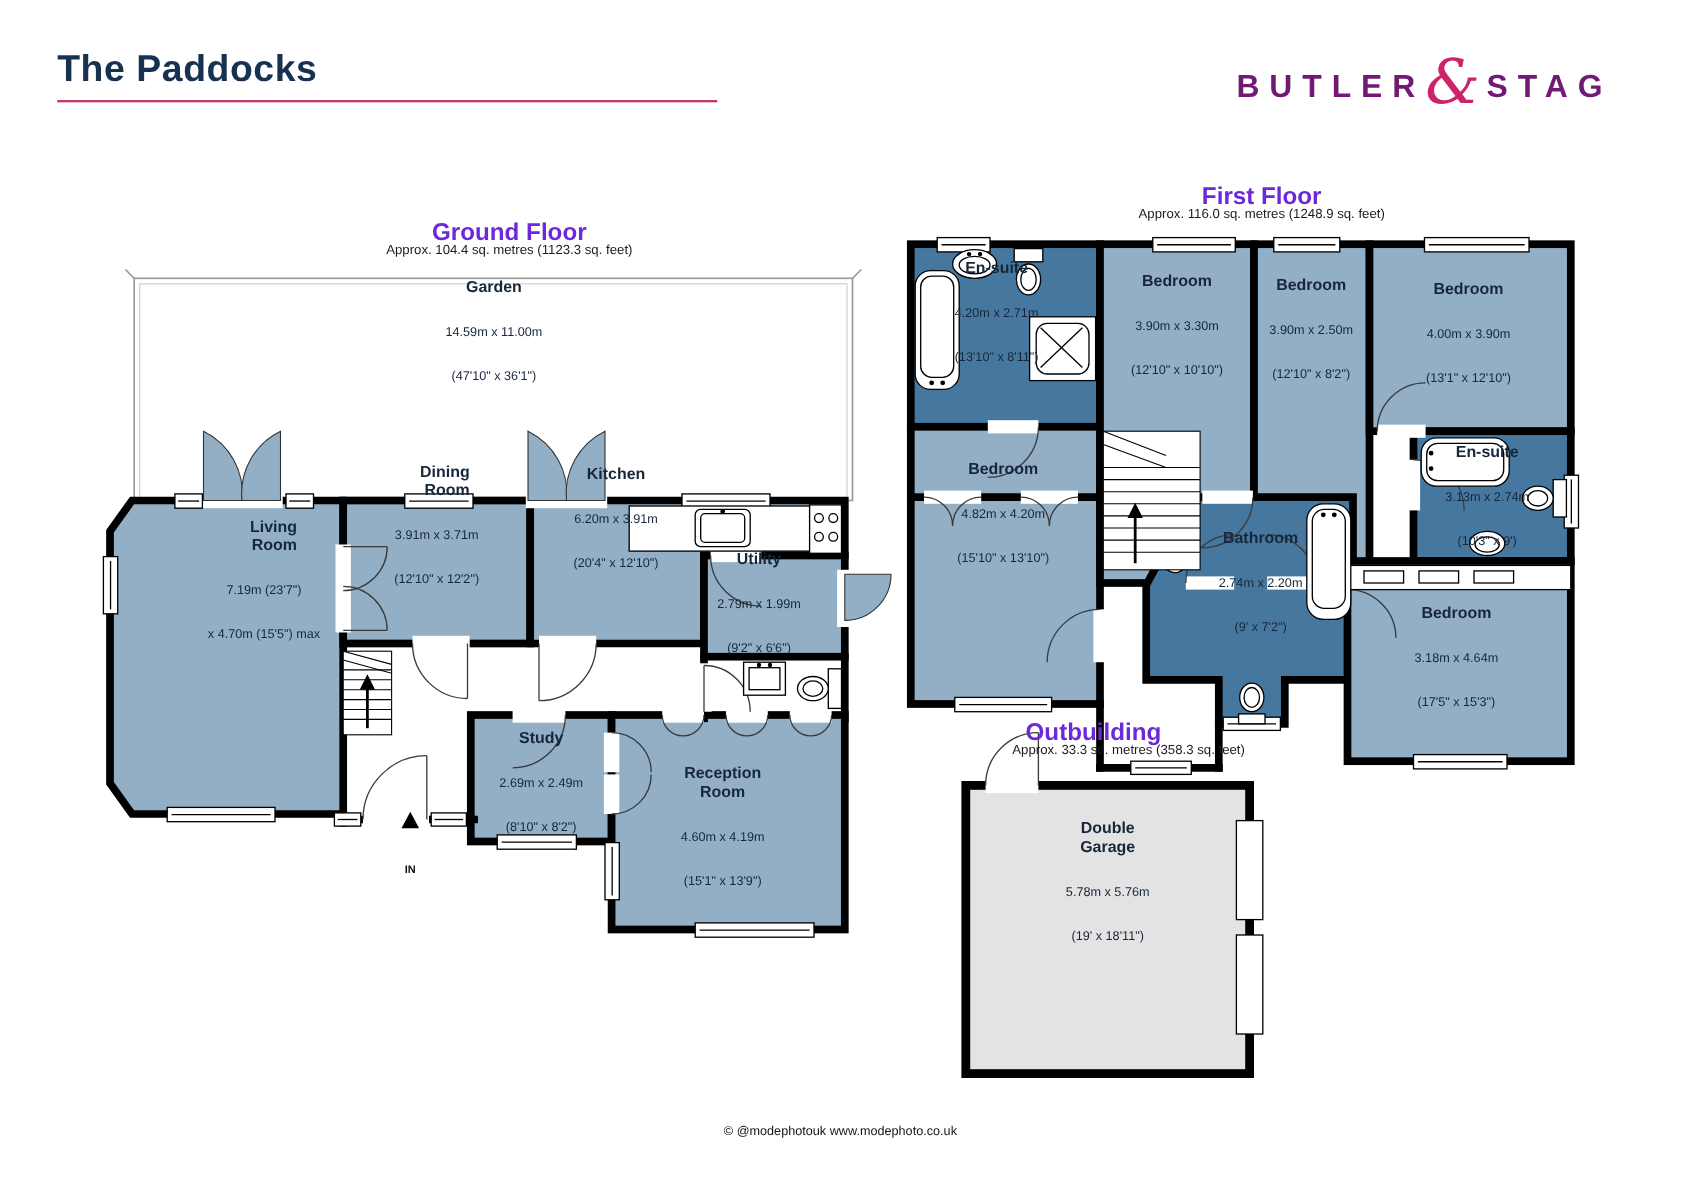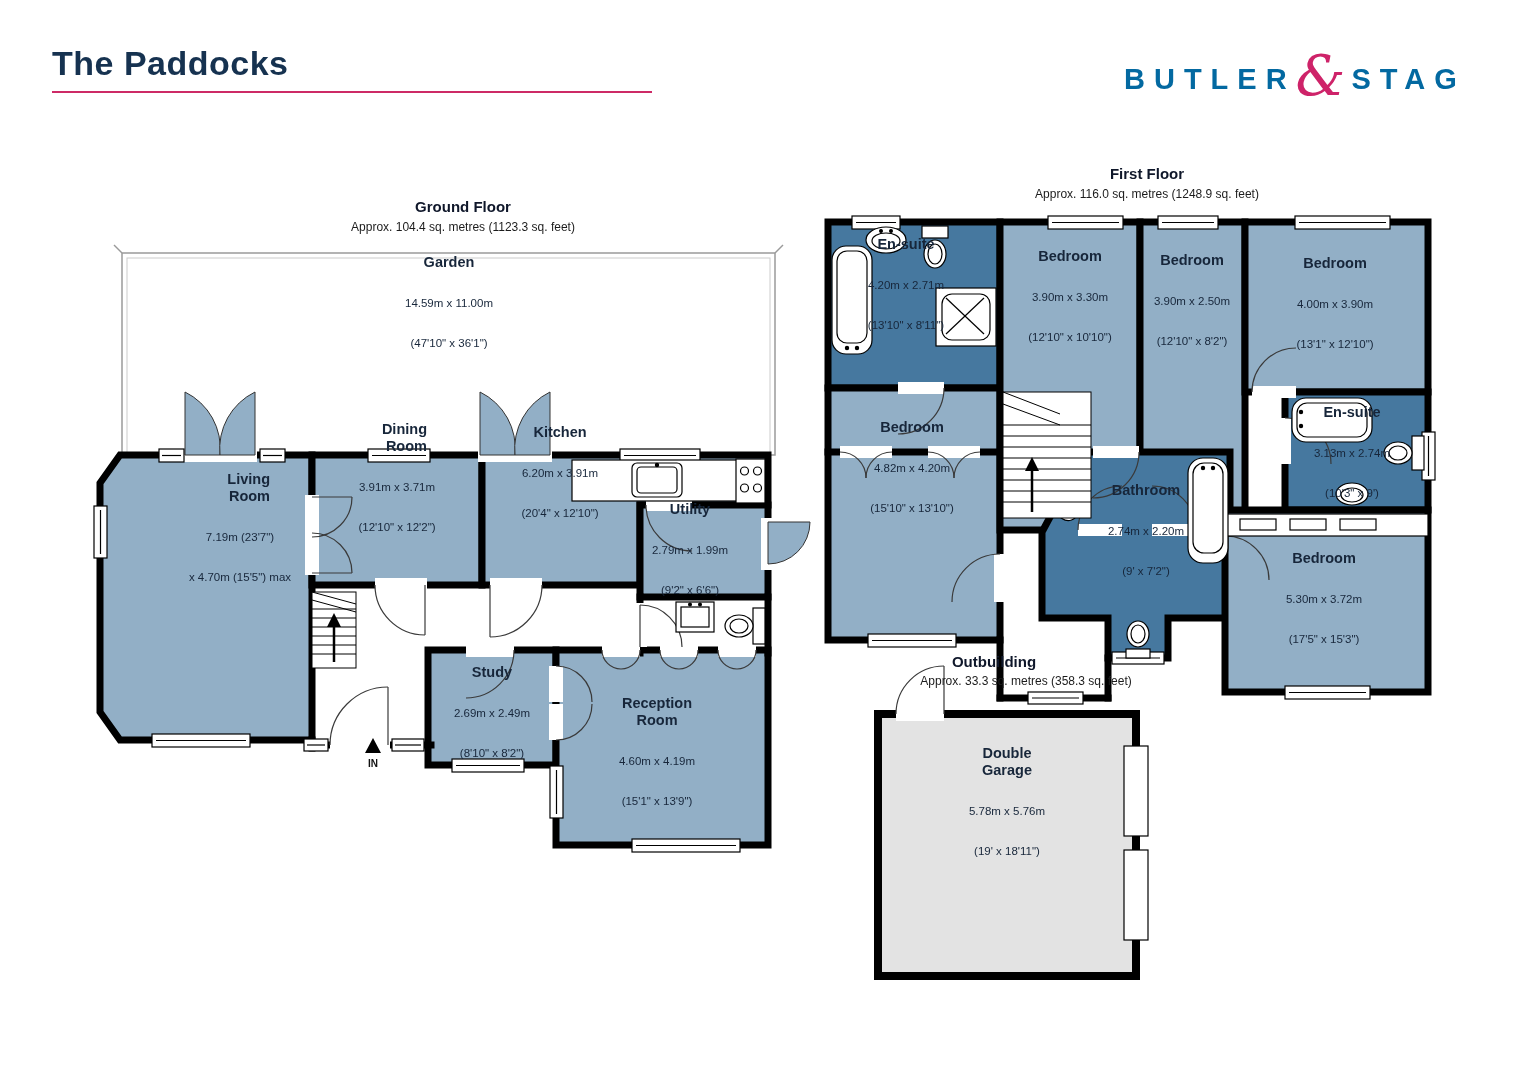--- a/index.html
+++ b/index.html
@@ -8,34 +8,34 @@
   svg{position:absolute;left:0;top:0;}
   .labels{position:absolute;left:0;top:0;width:1528px;height:772px;pointer-events:none;border-radius:22px;}
 
   
   .page-title{position:absolute;left:52px;top:44px;font-size:34px;font-weight:bold;color:#163250;letter-spacing:.5px;}
   .title-rule{position:absolute;left:52px;top:91px;width:600px;height:2px;background:#cd2a66;}
   .page-subtitle{position:absolute;left:52px;top:104px;font-size:20px;font-weight:bold;color:#0f1722;}
 
   
   .logo{position:absolute;left:1124px;top:56px;display:flex;align-items:center;}
-  .logo-word{font-size:29px;font-weight:bold;letter-spacing:9px;color:#0369a1;}
+  .logo-word{font-size:29px;font-weight:bold;letter-spacing:9px;color:#701a75;}
   .logo-amp{font-family:"DejaVu Serif", serif;font-style:italic;font-size:56px;line-height:40px;
             color:#ce2369;margin:0 6px 6px 0;}
 
   
-  .floor-title{position:absolute;transform:translateX(-50%);font-size:15px;font-weight:bold;color:#0f172a;white-space:nowrap;}
+  .floor-title{position:absolute;transform:translateX(-50%);font-size:22px;font-weight:bold;color:#6d28d9;white-space:nowrap;}
   .floor-area{position:absolute;transform:translateX(-50%);font-size:12px;color:#1c1c1c;white-space:nowrap;}
 
   
   .room-label{position:absolute;transform:translate(-50%,-50%);text-align:center;color:#17263a;line-height:1.18;}
   .room-name{font-weight:bold;font-size:14.5px;margin:0 auto;}
   .room-dims{font-size:11.5px;white-space:nowrap;margin-top:26px;}
   .nm-60{max-width:60px;text-align:right;} .nm-75{max-width:75px;} .nm-95{max-width:95px;}
-  .in-label{position:absolute;transform:translateX(-50%);font-size:10px;font-weight:bold;color:#111;}
+  .in-label{position:absolute;transform:translateX(-50%);font-size:10px;font-weight:bold;color:#111;margin-top:28px;}
 
   
   .footer-line{position:absolute;left:0;width:1528px;text-align:center;font-size:11.5px;color:#141414;}
 </style>
 </head>
 <body>
 
 <div id="page">
 
   <svg width="1528" height="1080" viewBox="0 0 1528 1080">
@@ -440,23 +440,24 @@
       <div class="room-dims">2.74m x 2.20m</div>
       <div class="room-dims">(9' x 7'2")</div>
     </div>
     <div class="room-label" style="left:1352px;top:452px">
       <div class="room-name">En-suite</div>
       <div class="room-dims">3.13m x 2.74m</div>
       <div class="room-dims">(10'3" x 9')</div>
     </div>
     <div class="room-label" style="left:1324px;top:598px">
       <div class="room-name">Bedroom</div>
-      <div class="room-dims">5.30m x 3.72m</div>
+      <div class="room-dims">3.18m x 4.64m</div>
       <div class="room-dims">(17'5" x 15'3")</div>
     </div>
     <div class="room-label" style="left:1007px;top:802px">
       <div class="room-name nm-75">Double Garage</div>
       <div class="room-dims">5.78m x 5.76m</div>
       <div class="room-dims">(19' x 18'11")</div>
     </div>
 
+    <div class="footer-line" style="top:1023px">© @modephotouk www.modephoto.co.uk</div>
   </div>
 </div>
 
 </body></html>

